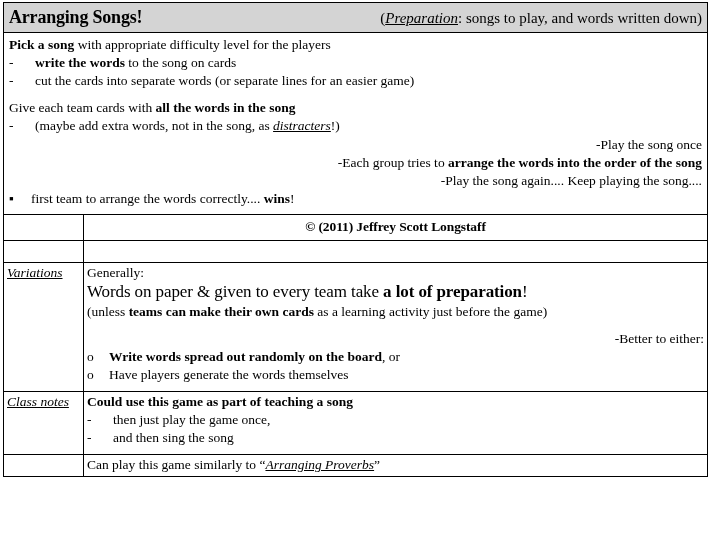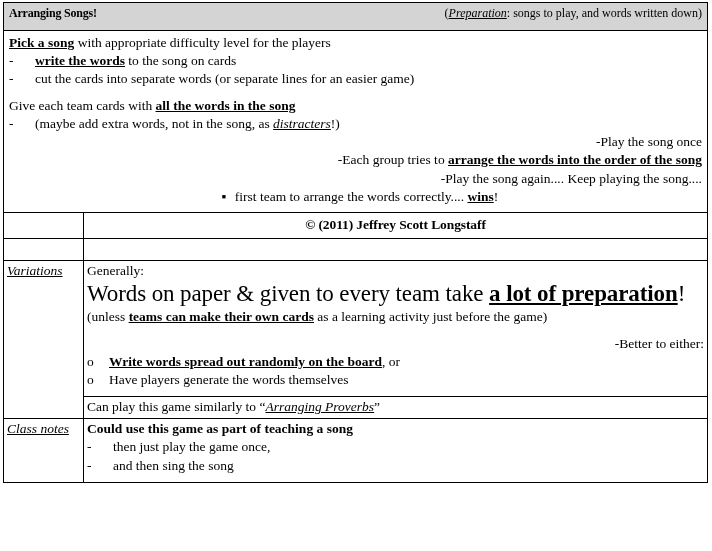--- a/index.html
+++ b/index.html
@@ -43,30 +43,30 @@
     height: 22px;
   }
   .hdr-flex {
     display: flex;
     align-items: baseline;
     justify-content: space-between;
     width: 100%;
   }
   .title {
     font-weight: bold;
-    font-size: 12px;
+    font-size: 18px;
     letter-spacing: -0.2px;
     white-space: nowrap;
   }
   .prep {
-    font-size: 12px;
+    font-size: 15px;
     white-space: nowrap;
   }
   .iu { font-style: italic; text-decoration: underline; }
-  .bu { font-weight: bold; text-decoration: underline; }
+  .bu { font-weight: bold; }
   .b  { font-weight: bold; }
 
   
   .cats {
     text-align: center;
     font-size: 13.5px;
     padding: 3px 0 4px 0 !important;
     letter-spacing: 0.25px;
   }
 
@@ -74,21 +74,21 @@
   .body-cell {
     padding: 3px 5px 6px 5px !important;
   }
   p.ln {
     margin: 0;
     padding: 0;
   }
   .dash-lvl0 { margin-left: 0px; text-align: right; }
   .dash-lvl1 { margin-left: 30px; }
   .dash-lvl2 { margin-left: 38px; }
-  .sq-lvl  { margin-left: 110px; text-align: center; }
+  .sq-lvl  { margin-left: 110px; }
   .o-lvl   { margin-left: 125px; }
   .marker {
     display: inline-block;
     width: 26px;
   }
   .marker-sm {
     display: inline-block;
     width: 22px;
   }
   .spacer { height: 9px; line-height: 9px; font-size: 1px; }
@@ -107,21 +107,21 @@
   
   .lbl {
     font-style: italic;
     text-decoration: underline;
     font-size: 13.5px;
     white-space: nowrap;
     padding: 1px 2px 2px 3px !important;
   }
 
   .big {
-    font-size: 23px;
+    font-size: 17px;
     line-height: 1.22;
     letter-spacing: -0.1px;
   }
   .nb { border-bottom: none !important; }
   .nt { border-top: none !important; }
 </style>
 </head>
 <body>
 
 <div class="page">
@@ -187,31 +187,31 @@
           <div class="spacer"></div>
 
           <p class="ln dash-lvl0"><span class="marker">-</span><span>Better to either:</span></p>
           <p class="ln o-lvl"><span class="marker-sm">o</span><span class="bu">Write words spread out randomly on the board</span><span>, or</span></p>
           <p class="ln o-lvl"><span class="marker-sm">o</span><span>Have players generate the words themselves</span></p>
           <div class="spacer-sm"></div>
         </td>
       </tr>
 
       <tr>
-        <td class="nt">&nbsp;</td>
-        <td>
-          <p class="ln"><span>Can play this game similarly to “</span><span class="iu">Arranging Proverbs</span><span>”</span></p>
-        </td>
-      </tr>
-
-      <tr>
         <td class="lbl">Class notes</td>
         <td>
           <p class="ln b">Could use this game as part of teaching a song</p>
           <p class="ln dash-lvl2"><span class="marker">-</span><span>then just play the game once,</span></p>
           <p class="ln dash-lvl2"><span class="marker">-</span><span>and then sing the song</span></p>
           <div class="spacer-sm"></div>
         </td>
       </tr>
 
+      <tr>
+        <td class="nt">&nbsp;</td>
+        <td>
+          <p class="ln"><span>Can play this game similarly to “</span><span class="iu">Arranging Proverbs</span><span>”</span></p>
+        </td>
+      </tr>
+
     </tbody>
   </table>
 </div>
 
 </body></html>

